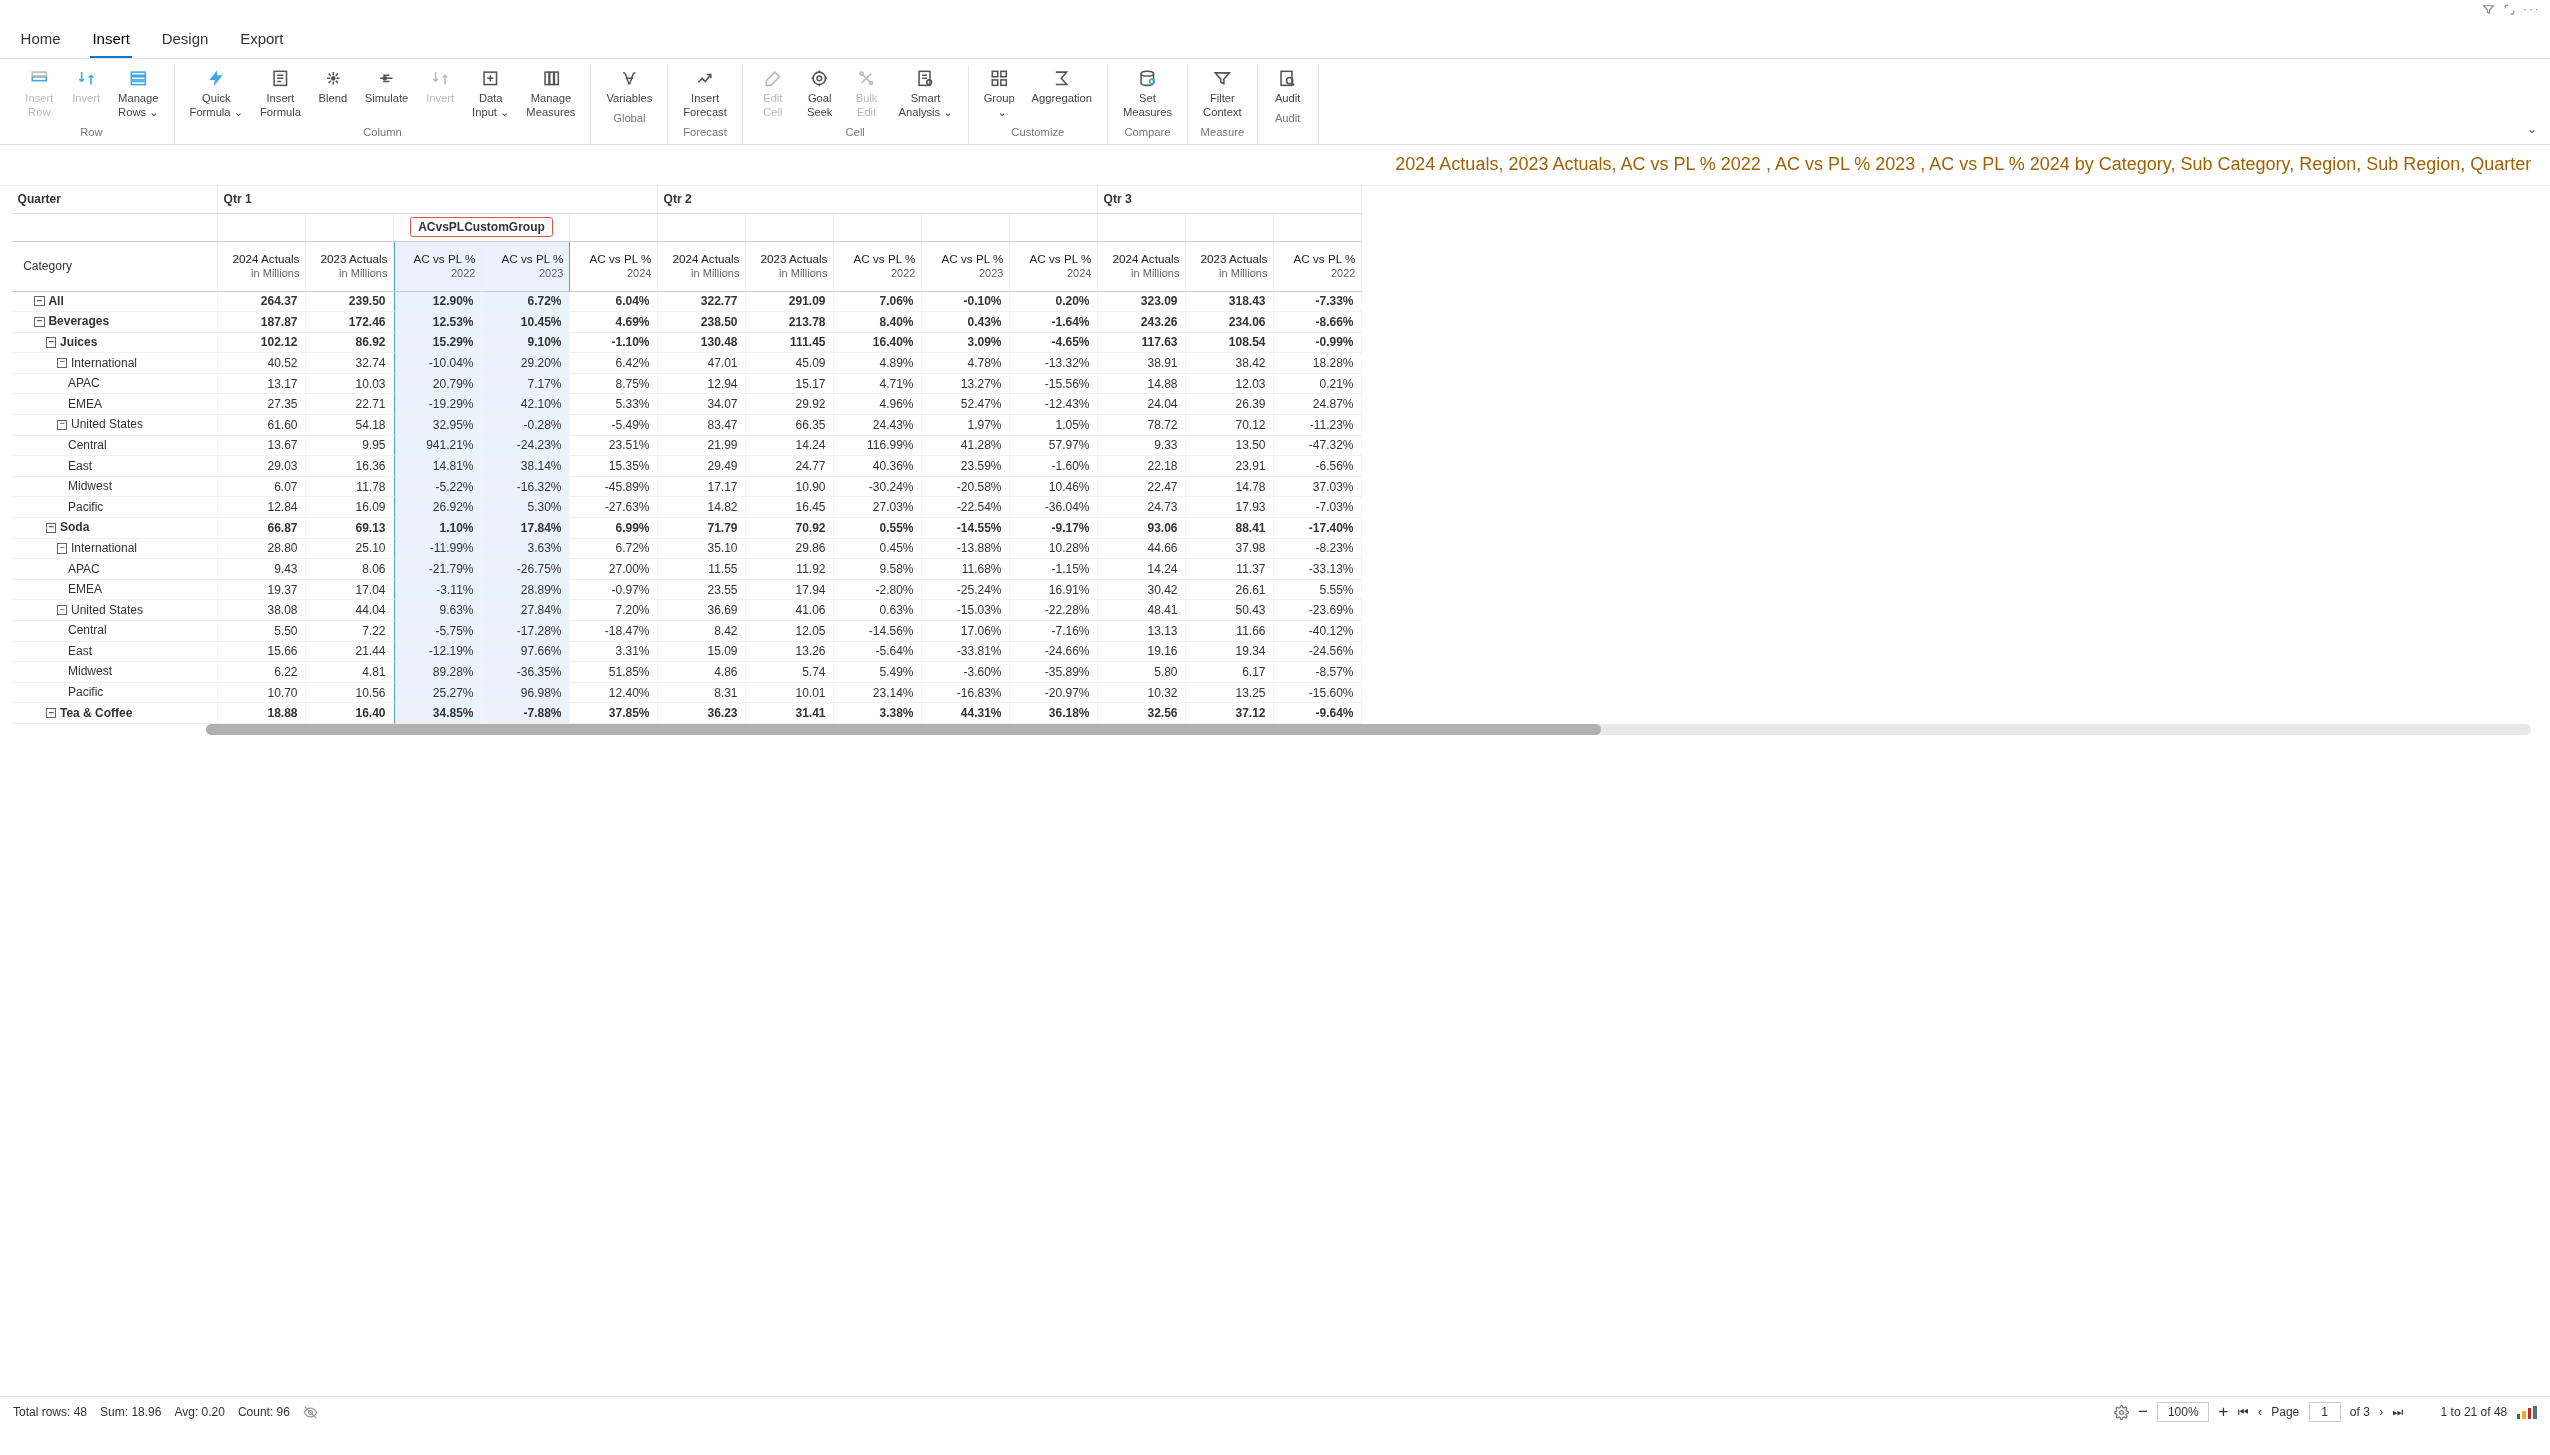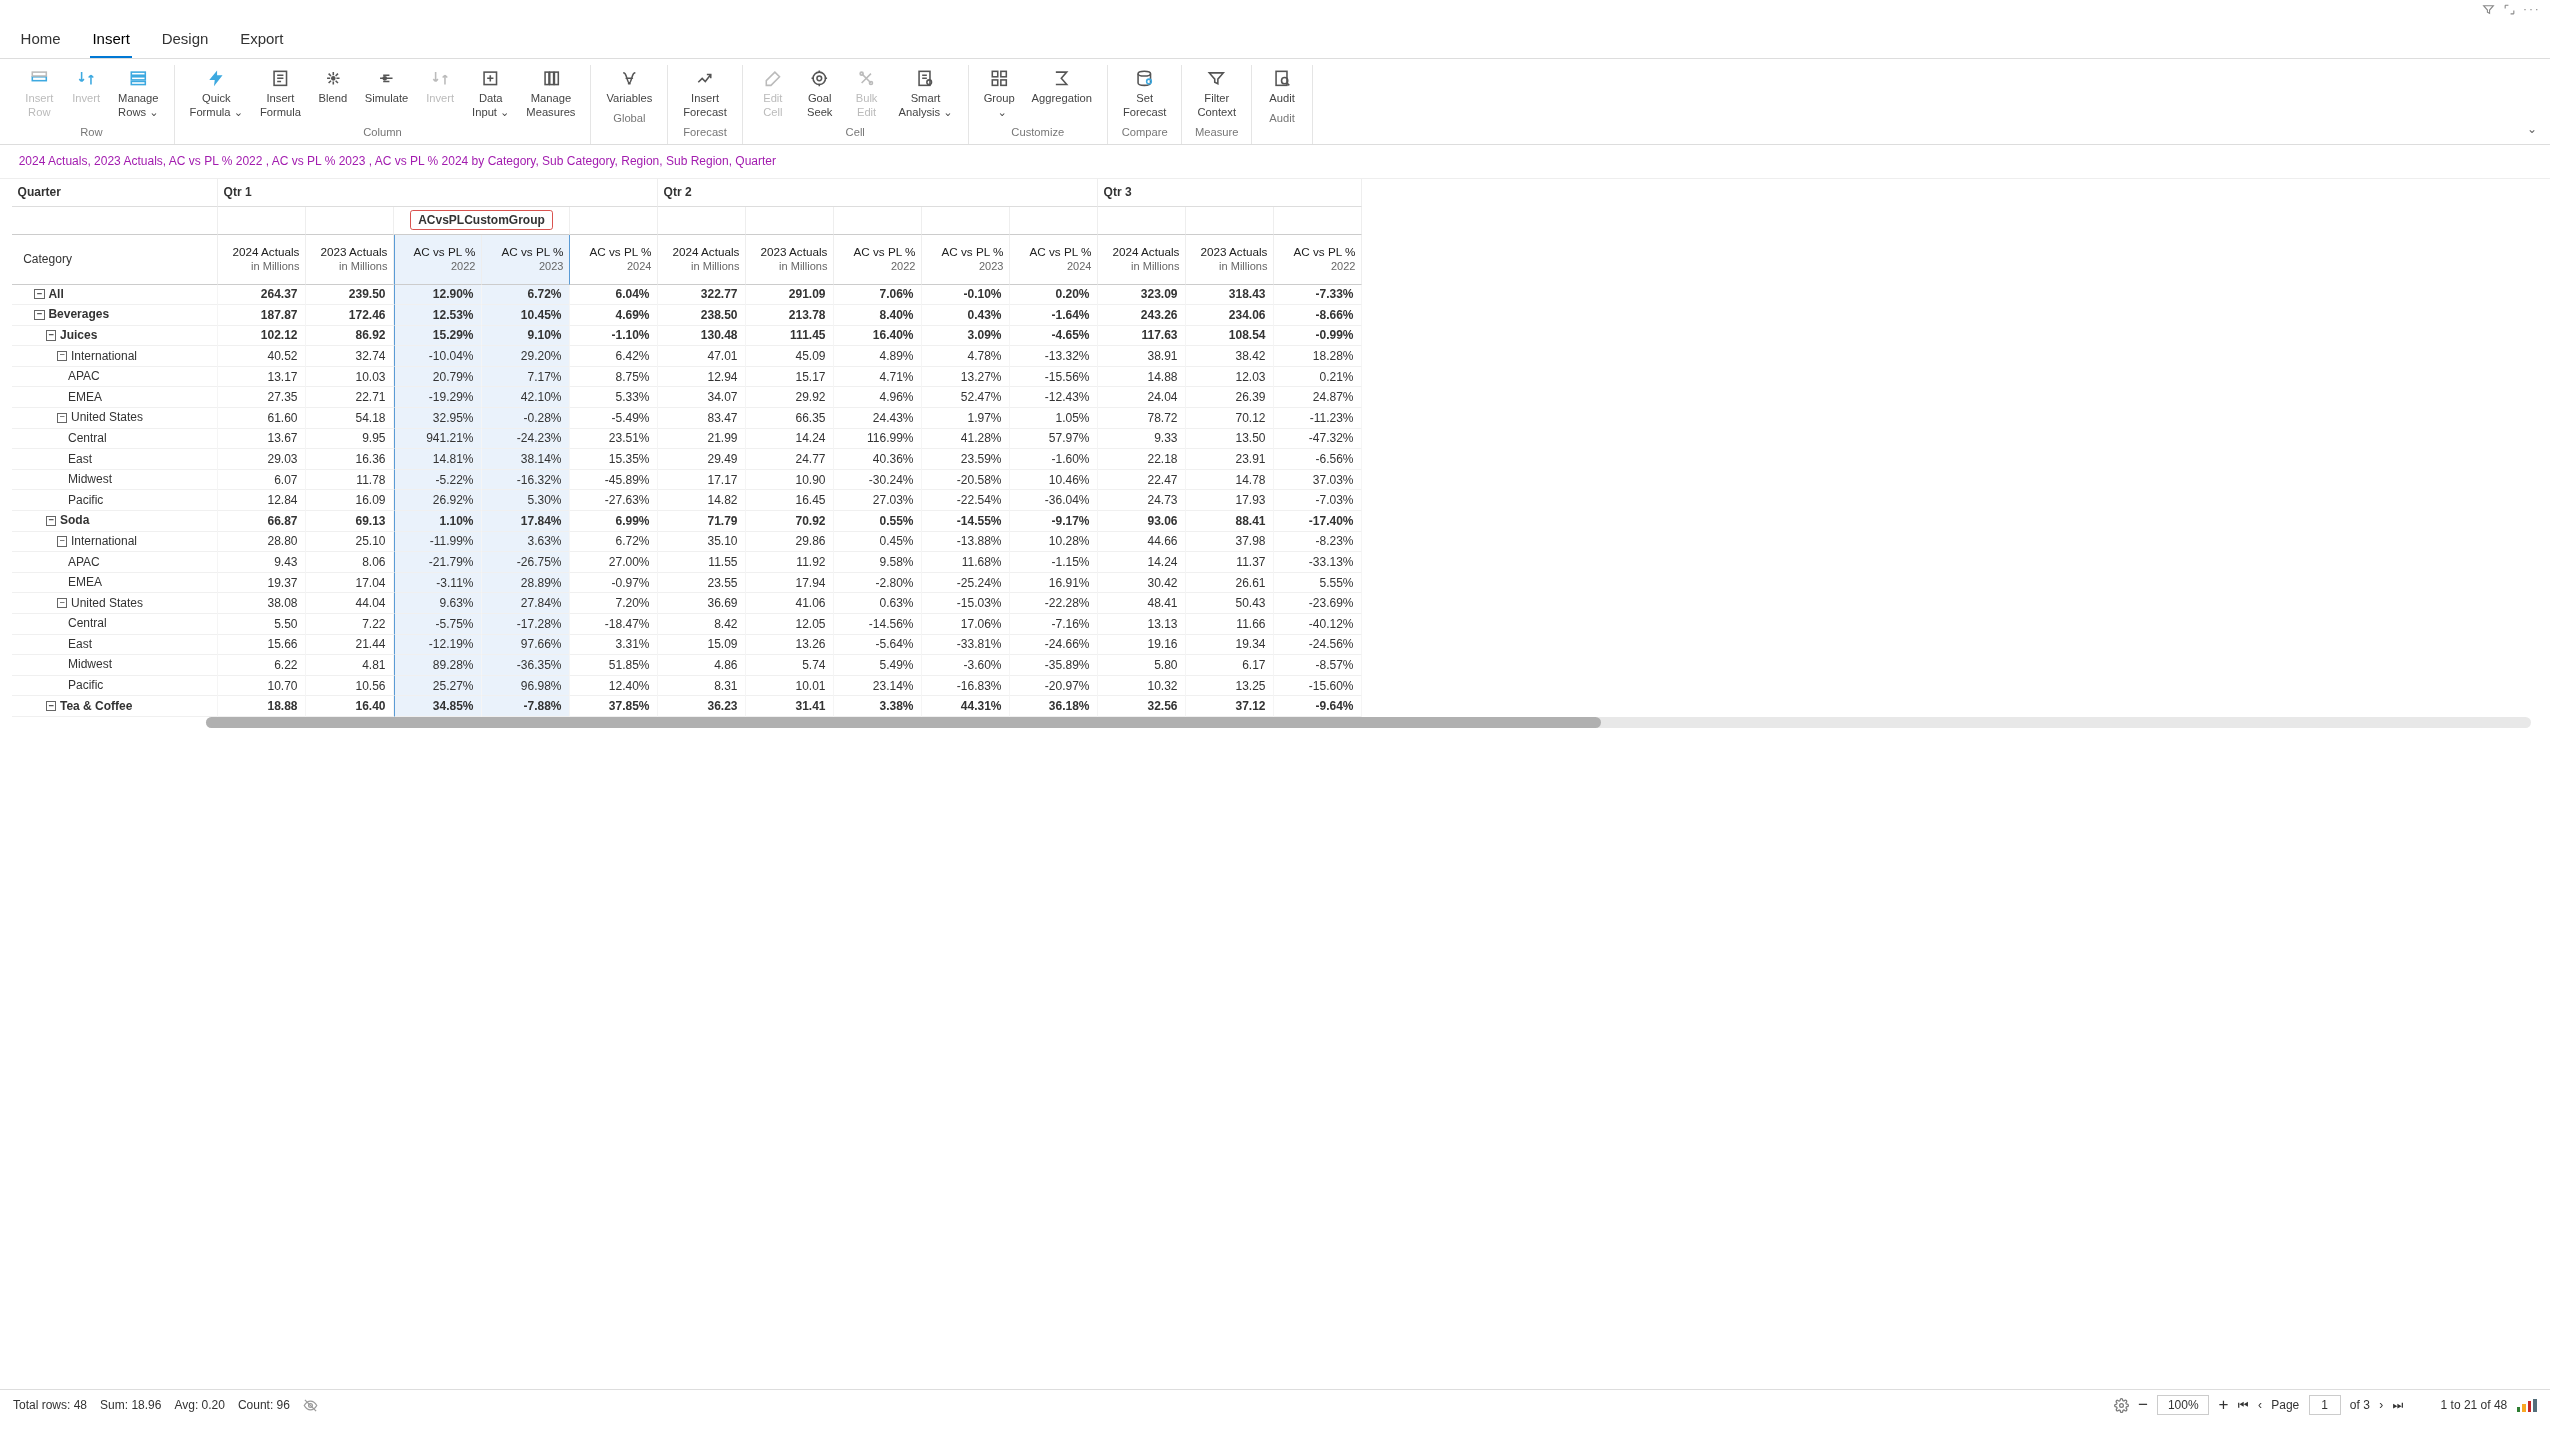--- a/index.html
+++ b/index.html
@@ -20,21 +20,21 @@
 .ribbon-group:last-child { border-right:none; }
 .ribbon-items { display:flex; gap:1.9px; }
 .ribbon-item { display:flex; flex-direction:column; align-items:center; padding:1.9px 7.5px 3.7px 7.5px; font-size:11.2px; color:#444; cursor:pointer; min-width:45px; }
 .ribbon-item.disabled { color:#bbb; }
 .ribbon-item .icon { height:22.4px; display:flex; align-items:center; justify-content:center; margin-bottom:1.9px; }
 .ribbon-item .label { text-align:center; line-height:1.25; white-space:pre; }
 .ribbon-group-label { font-size:11.2px; color:#777; padding:3.7px 0 5.6px 0; }
 .ribbon-collapse { position:absolute; right:13px; bottom:7.5px; color:#666; cursor:pointer; }
 
 
-.desc { padding:9.3px 18.7px; font-size:12px; color:#a21caf; border-bottom:0.9px solid #eee; }
+.desc { padding:9.3px 18.7px; font-size:18px; color:#a16207; border-bottom:0.9px solid #eee;text-align:right; }
 
 
 .grid-wrap { position:relative; height: calc(100vh - 245px); overflow:hidden; }
 .grid { display:grid; grid-template-columns: 206px repeat(13, 88px); font-variant-numeric: tabular-nums; padding-left: 12px; }
 .hdr { background:#fff; border-bottom:0.9px solid #ccc; border-right:0.9px solid #eee; padding:3.7px 5.6px; font-size:12px; display:flex; align-items:center; }
 .hdr.qtr { font-weight:600; height:28px; border-bottom:0.9px solid #ddd; }
 .hdr.group { height:28px; justify-content:center; }
 .group-highlight { border:1.9px solid #d9534f; border-radius:2.8px; padding:1.9px 7.5px; font-weight:600; background:#fff; }
 .hdr.col { height:50px; display:flex; flex-direction:column; justify-content:center; align-items:flex-end; text-align:right; font-size:11.7px; color:#222; line-height:1.3; }
 .hdr.col .sub { color:#666; font-size:11px; }
@@ -299,21 +299,21 @@
       <div class="ribbon-items">
         <div class="ribbon-item">
           <div class="icon">
             <svg width="20.6" height="18.7" viewBox="0 0 24 24" fill="none" stroke="#555" stroke-width="2">
               <ellipse cx="12" cy="6" rx="8" ry="3"></ellipse>
               <path d="M4 6v12c0 1.7 3.6 3 8 3s8-1.3 8-3V6"></path>
               <circle cx="18" cy="16" r="3" stroke="#3da9e0"></circle>
             </svg>
           </div>
           <div class="label">Set
-Forecast</div>
+Measures</div>
         </div>
       </div>
       <div class="ribbon-group-label">Compare</div>
     </div>
     <div class="ribbon-group">
       <div class="ribbon-items">
         <div class="ribbon-item">
           <div class="icon">
             <svg width="20.6" height="18.7" viewBox="0 0 24 24" fill="none" stroke="#555" stroke-width="2">
               <path d="M3 5h18l-7 8v6l-4-2v-4z"></path>

